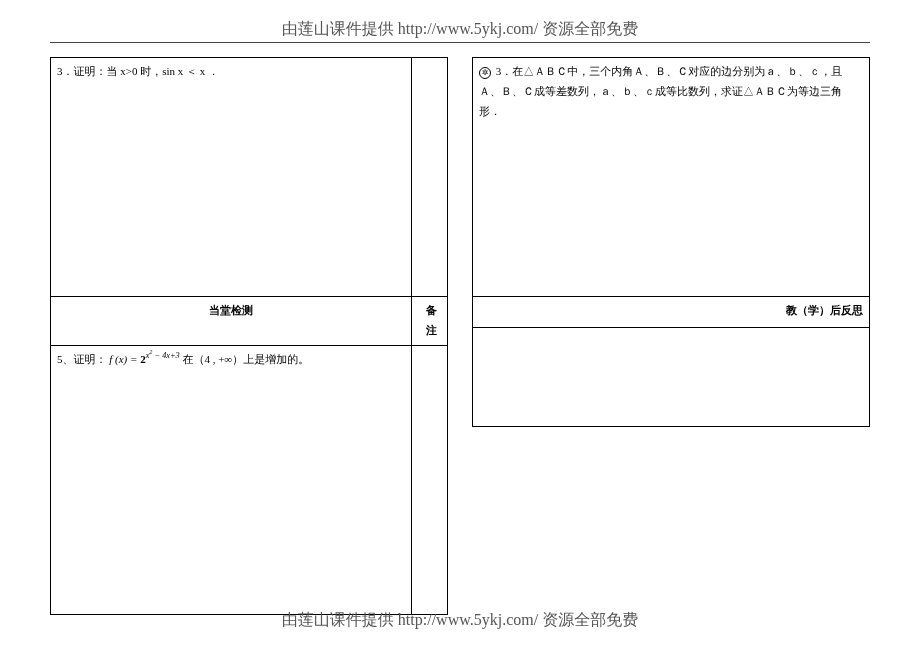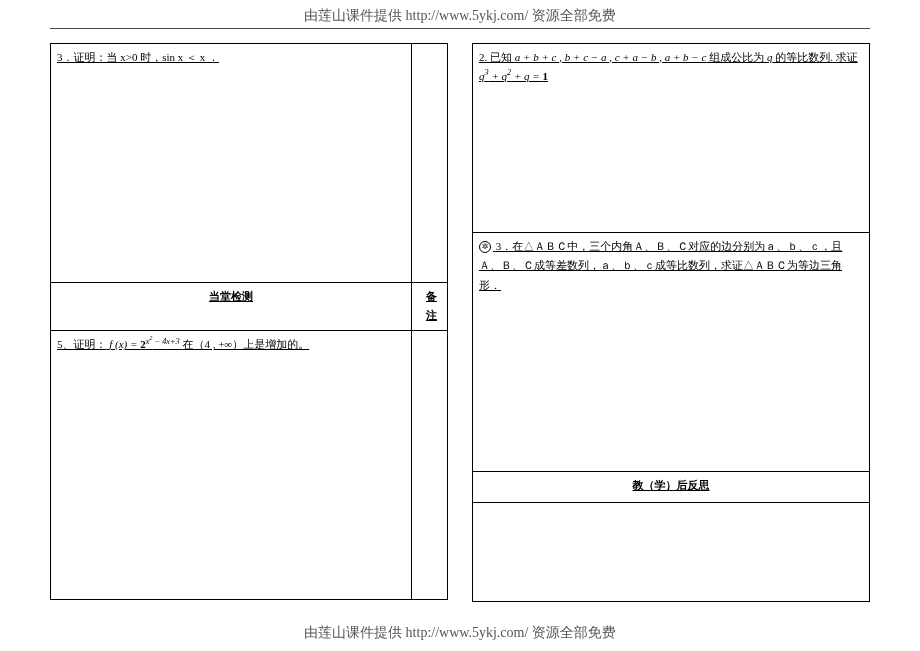--- a/index.html
+++ b/index.html
@@ -9,42 +9,41 @@
     font-family: "SimSun", "宋体", serif;
     font-size: 12px;
     color: #000;
     width: 920px;
     height: 651px;
     position: relative;
     box-sizing: border-box;
   }
   .page-header, .page-footer {
     text-align: center;
-    font-size: 14px;
+    font-size: 16px;
     color: #555;
     line-height: 1.4;
     padding: 6px 0 2px 0;
     border-bottom: 1px solid #444;
     width: 820px;
-    margin: 0 auto;
+    margin: 12px auto;
   }
   .page-footer {
     border-bottom: none;
     border-top: 0;
     position: absolute;
     bottom: 6px;
     left: 50px;
   }
   .content-area {
     width: 820px;
     margin: 14px auto 0 auto;
     display: flex;
     justify-content: space-between;
     gap: 24px;
-    text-decoration: underline;
   }
   .col {
     flex: 1;
     display: flex;
     flex-direction: column;
   }
   table.worksheet {
     border-collapse: collapse;
     width: 100%;
     table-layout: fixed;
@@ -77,21 +76,21 @@
     height: 260px;
   }
   .h-right-top {
     height: 180px;
   }
   .h-right-mid {
     height: 230px;
   }
   .h-reflect-label {
     height: 22px;
-    text-align: center;
+    text-align: right;
     font-weight: bold;
   }
   .h-reflect-body {
     height: 90px;
   }
   .math {
     font-family: "Times New Roman", serif;
     font-style: italic;
   }
   sup, sub {
@@ -153,32 +152,20 @@
         </td>
         <td class="h-bottom-left"></td>
       </tr>
     </tbody>
       </table>
   </div>
 
   <div class="col">
     <table class="worksheet">
       <tbody>
-          <tr>
-        <td class="h-right-top">
-          <div>
-            2. 已知
-            <span class="math">a + b + c , b + c − a , c + a − b , a + b − c</span>
-            组成公比为 <span class="math">q</span> 的等比数列. 求证
-          </div>
-          <div class="math">
-            q<sup>3</sup> + q<sup>2</sup> + q = <b style="font-style:normal;">1</b>
-          </div>
-        </td>
-      </tr>
       <tr>
         <td class="h-right-mid">
           <span class="sun-icon">✲</span>
           <span>3．在△ＡＢＣ中，三个内角Ａ、Ｂ、Ｃ对应的边分别为ａ、ｂ、ｃ，且Ａ、Ｂ、Ｃ成等差数列，ａ、ｂ、ｃ成等比数列，求证△ＡＢＣ为等边三角形．</span>
         </td>
       </tr>
       <tr>
         <td class="h-reflect-label">
           <span>教（学）后反思</span>
         </td>

